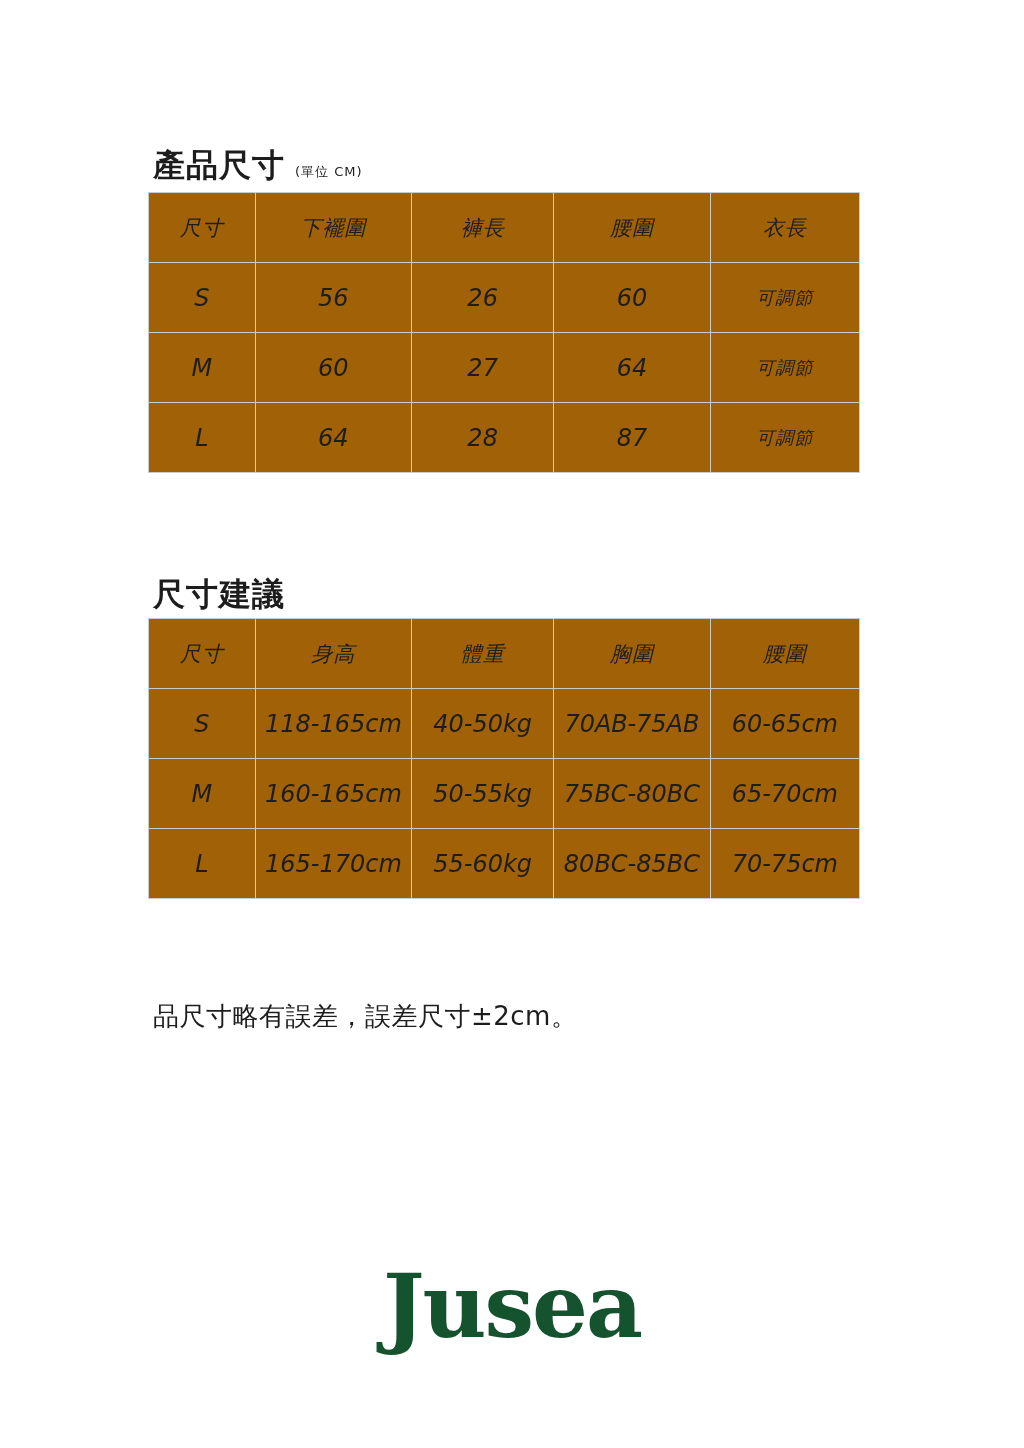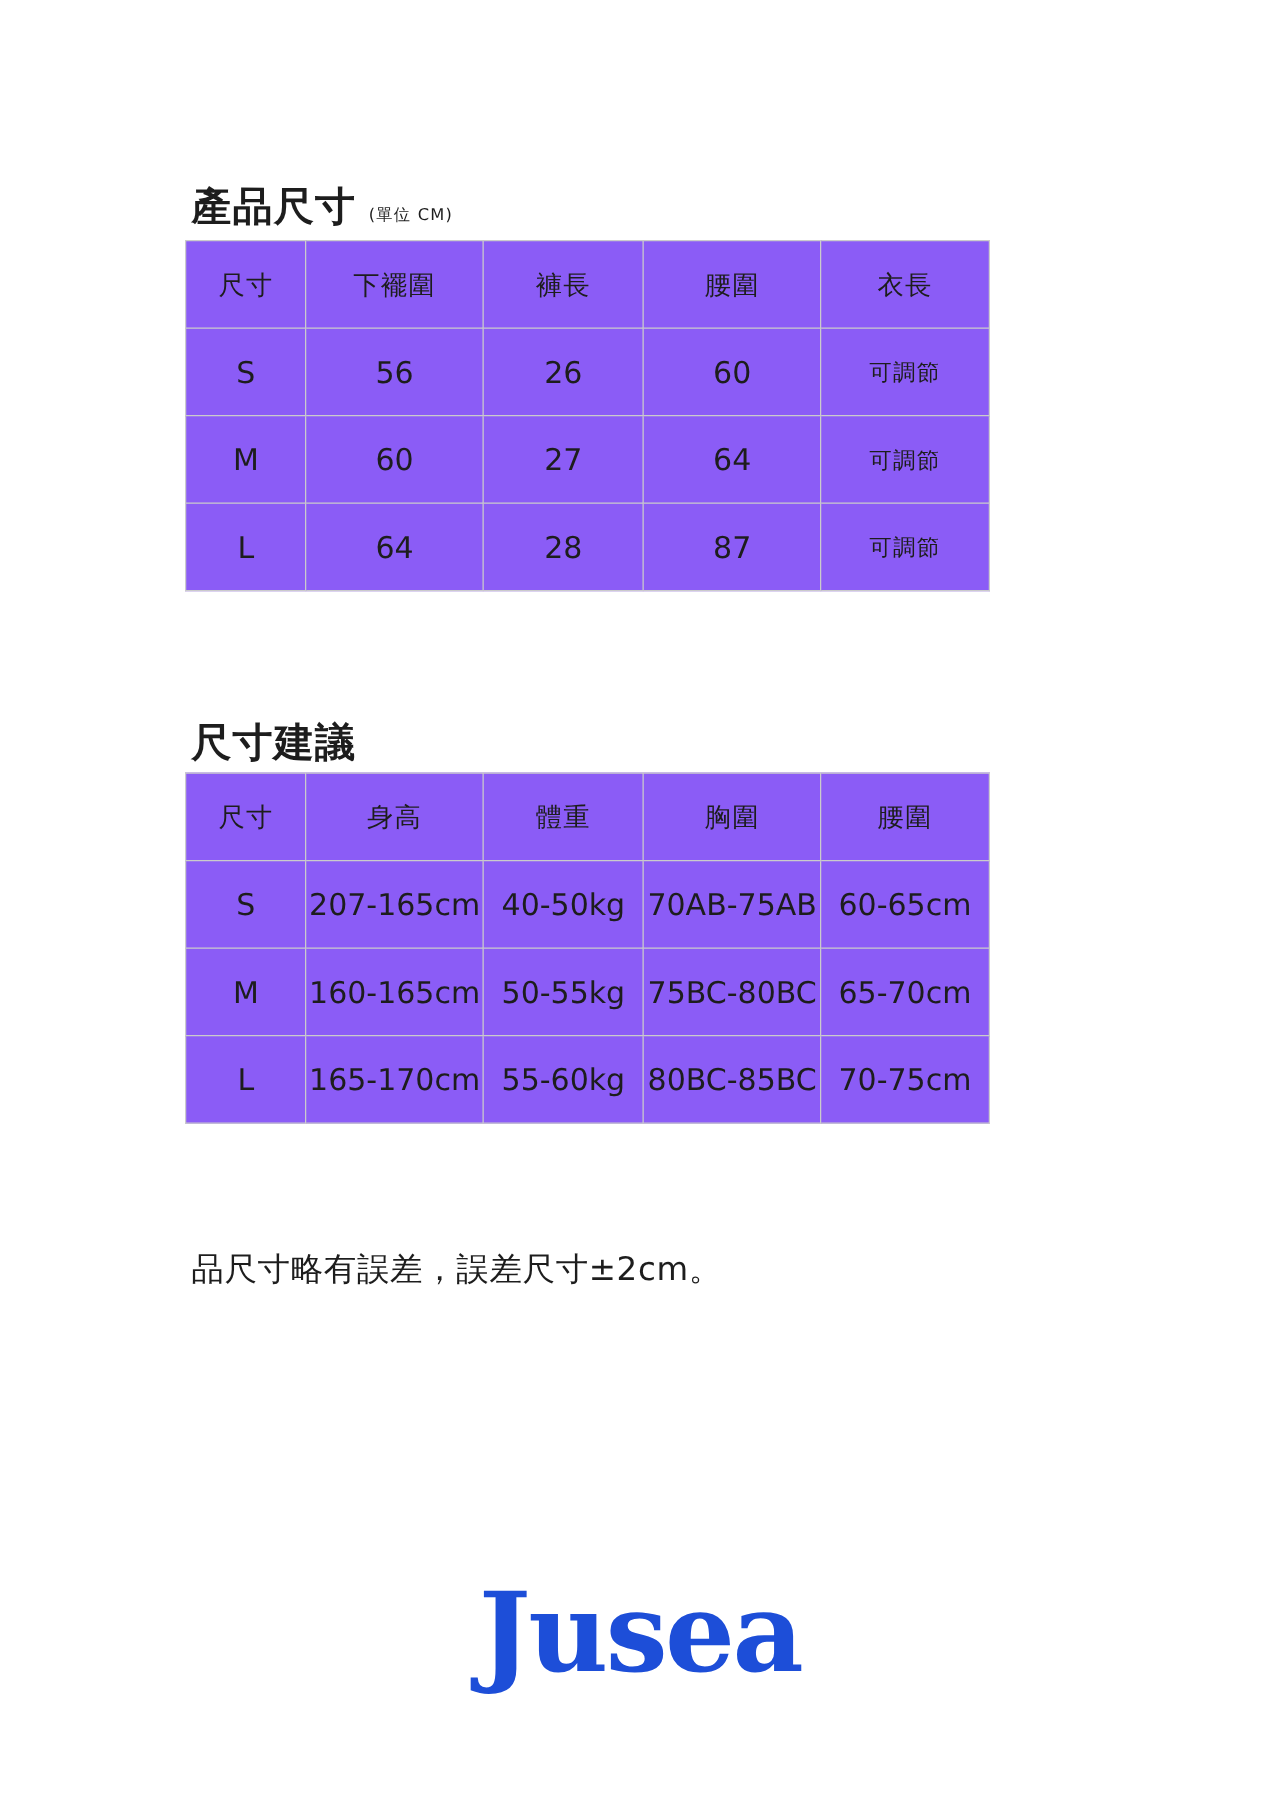--- a/index.html
+++ b/index.html
@@ -27,24 +27,25 @@
     font-size: 13px;
     font-weight: normal;
     letter-spacing: 1px;
   }
   #title1 { top: 144px; }
   #title2 { top: 573px; text-align: right; }
 
   table.size-table {
     position: absolute;
     left: 148px;
-    width: 644px;
+    width: 712px;
     border-collapse: collapse;
     table-layout: fixed;
-    background: #8b5cf6;
+    background: #a16207;
+    font-style: italic;
   }
   #table1 { top: 192px; }
   #table2 { top: 618px; }
   .size-table th, .size-table td {
     border: 1px solid #cbcbcb;
     height: 70px;
     text-align: center;
     vertical-align: middle;
     font-weight: normal;
     padding: 0;
@@ -148,21 +149,21 @@
       <th>尺寸</th>
       <th>身高</th>
       <th>體重</th>
       <th>胸圍</th>
       <th>腰圍</th>
     </tr>
   </thead>
   <tbody>
     <tr>
       <td>S</td>
-      <td>207-165cm</td>
+      <td>118-165cm</td>
       <td>40-50kg</td>
       <td>70AB-75AB</td>
       <td>60-65cm</td>
     </tr>
     <tr>
       <td>M</td>
       <td>160-165cm</td>
       <td>50-55kg</td>
       <td>75BC-80BC</td>
       <td>65-70cm</td>
@@ -174,13 +175,13 @@
       <td>80BC-85BC</td>
       <td>70-75cm</td>
     </tr>
   </tbody>
 </table>
 
 <div class="note">
   <div>品尺寸略有誤差，誤差尺寸±2cm。</div>
 </div>
 
-<div class="logo" style="color: #1d4ed8;">Jusea</div>
+<div class="logo" style="color: #14532d;">Jusea</div>
 
 </body></html>

